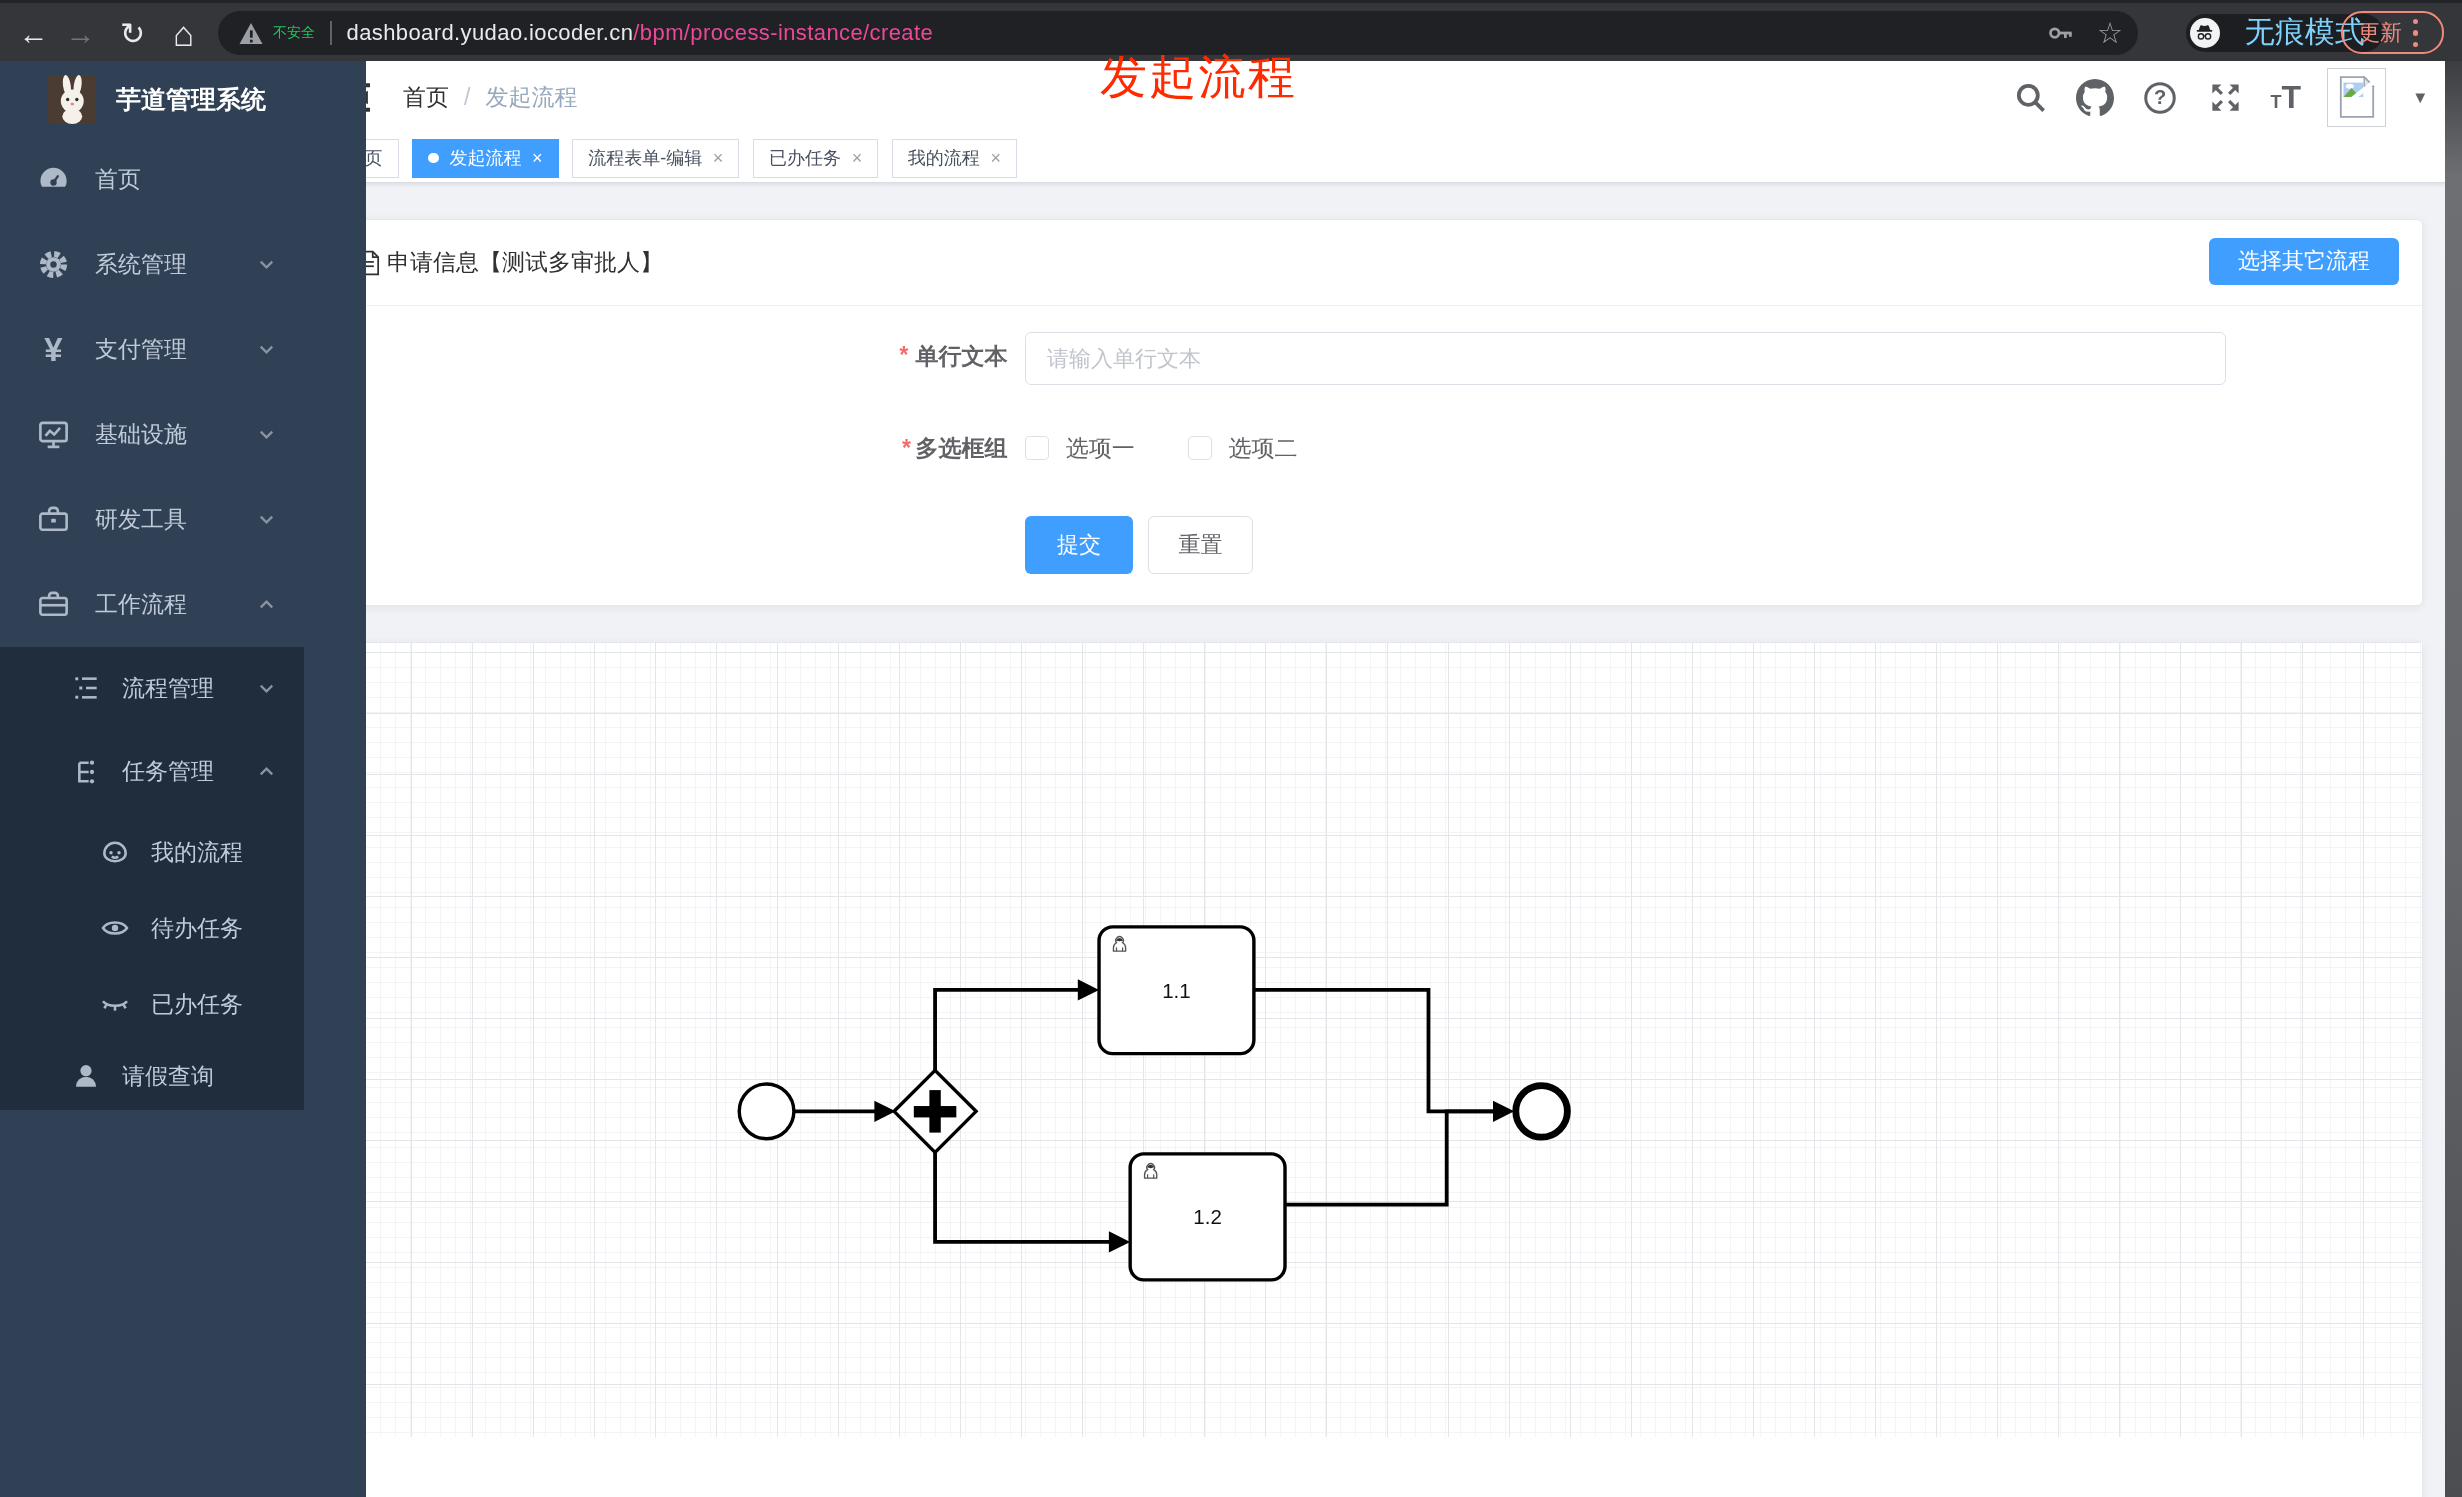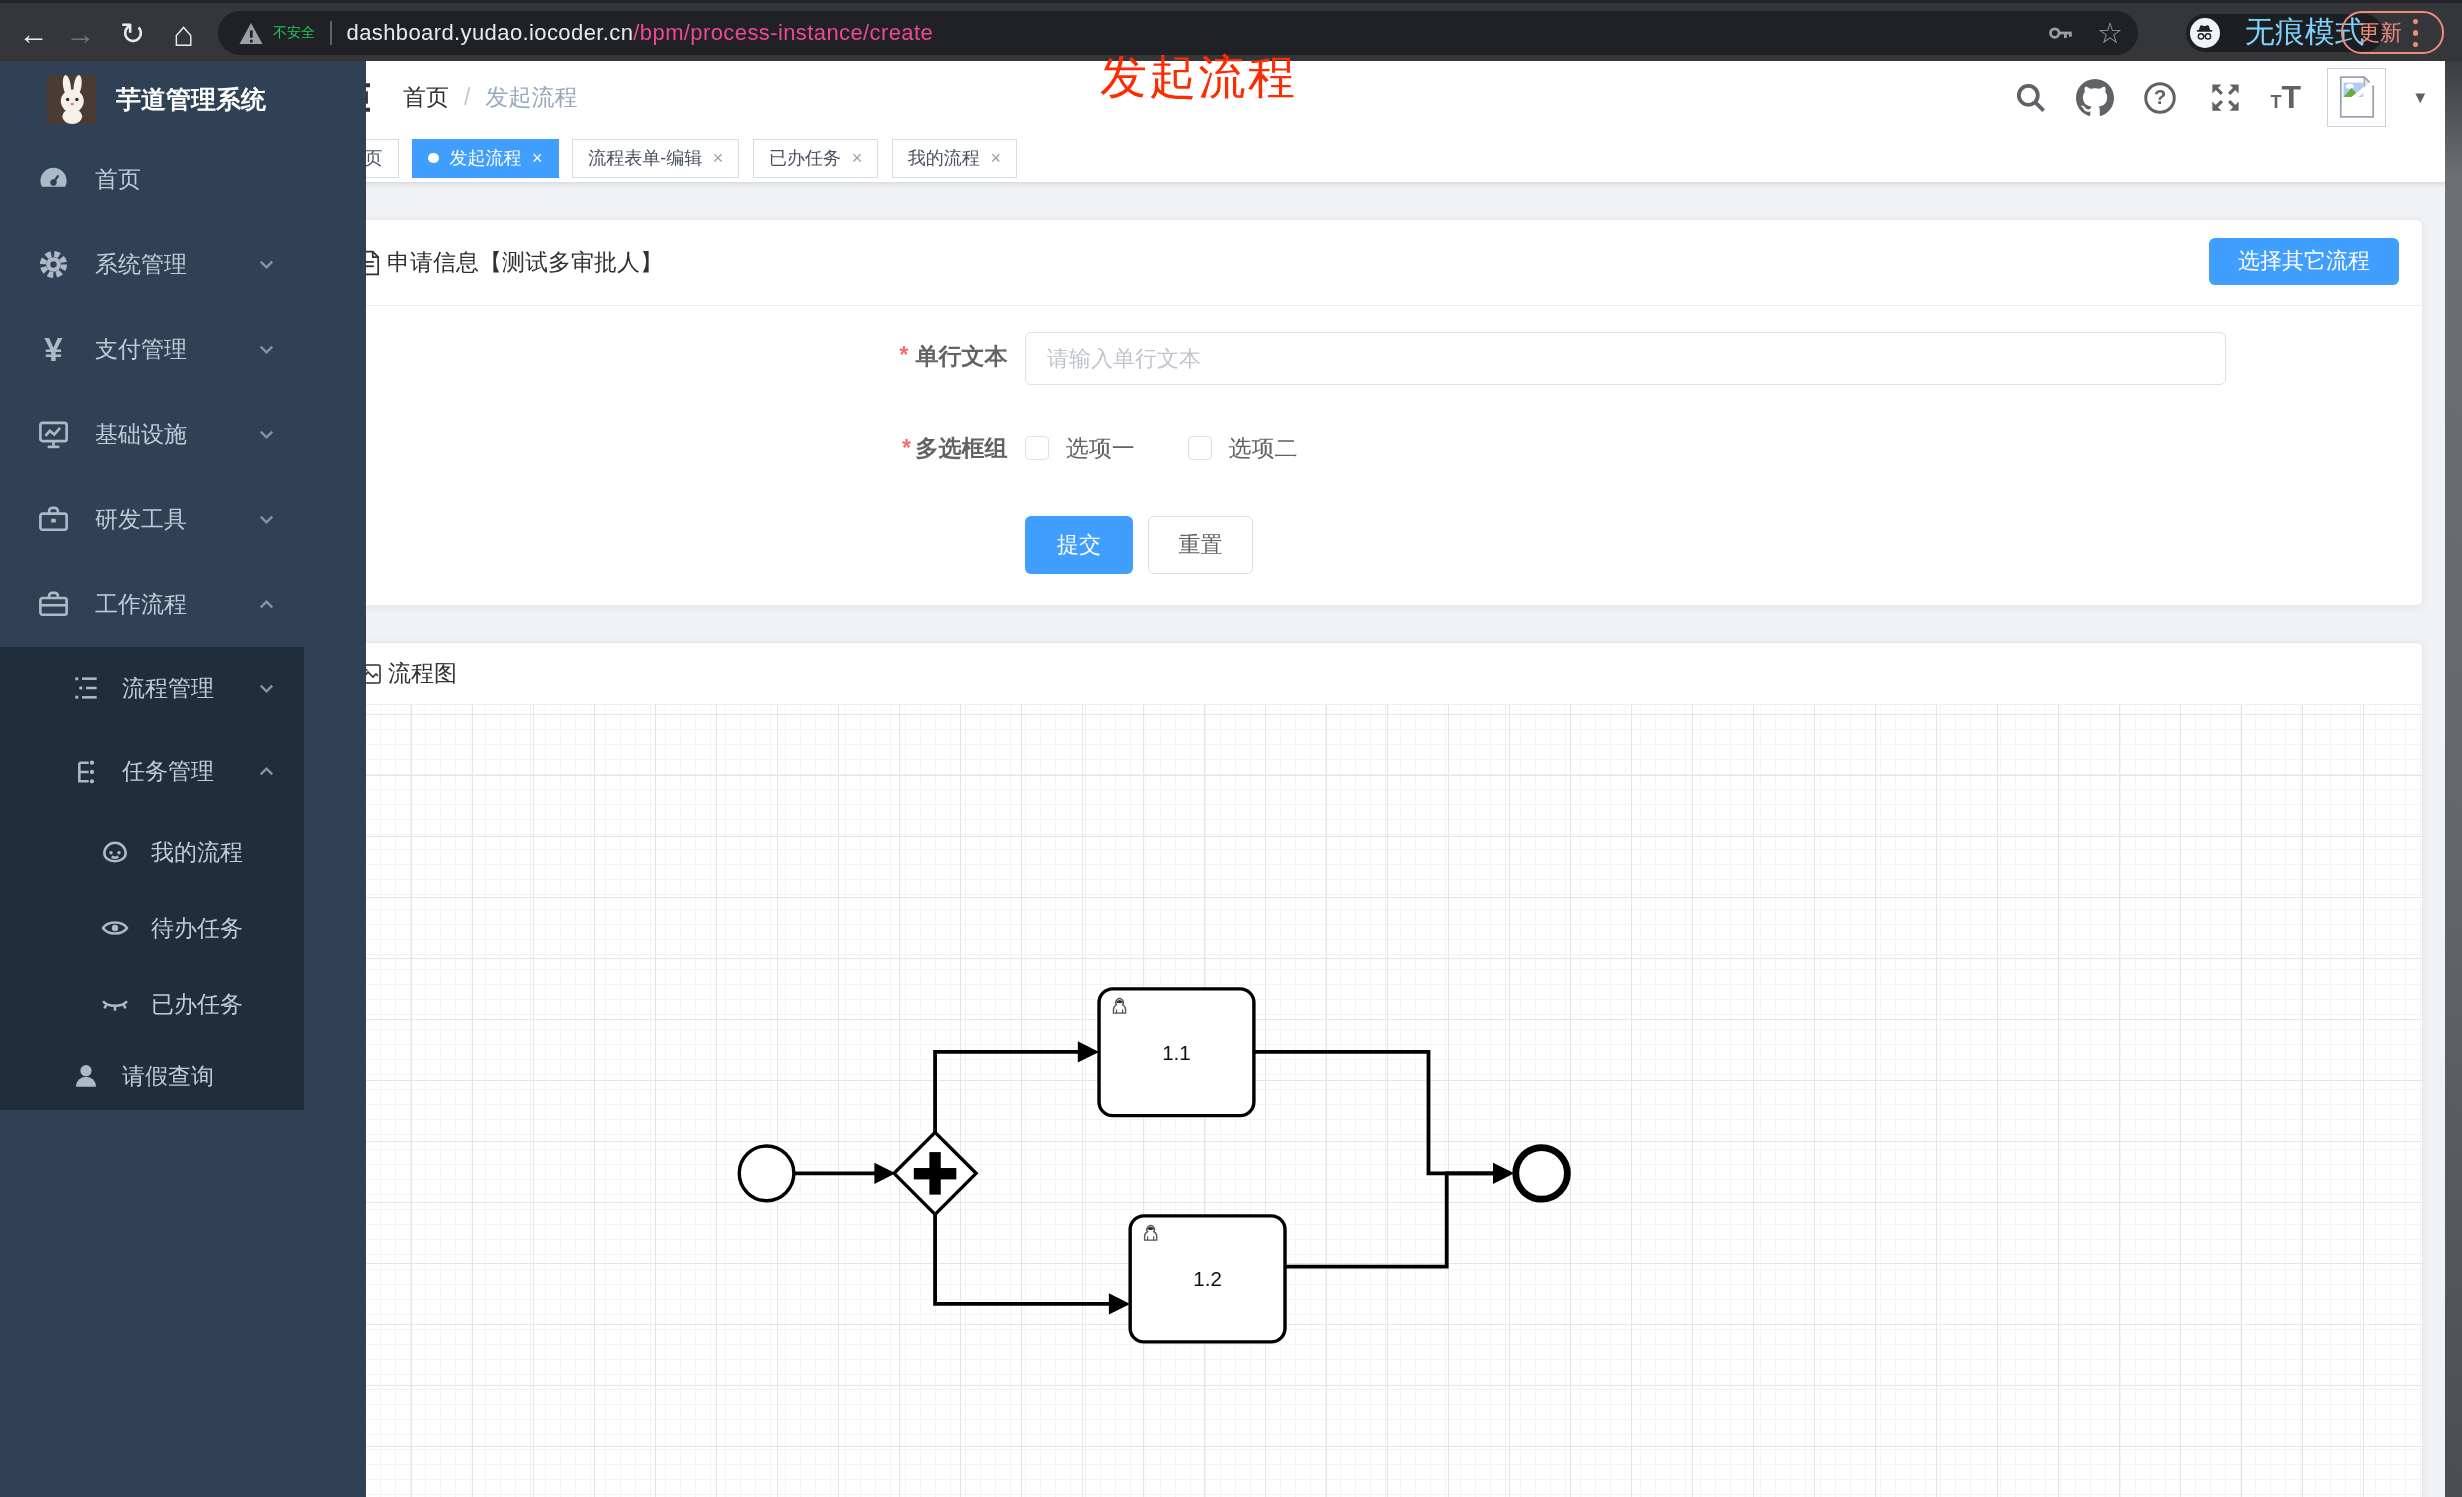--- a/index.html
+++ b/index.html
@@ -450,30 +450,20 @@
       </div>
 
       <div class="f-row row-btns">
         <div class="spacer"></div>
         <button class="btn btn-primary submit-btn">提交</button>
         <button class="btn btn-plain reset-btn">重置</button>
       </div>
     </div>
 
     <div class="card diagram-card">
-      <div class="card-hd">
-        <span class="card-title">
-          <svg width="24" height="24" viewBox="0 0 24 24" fill="none" stroke="#303133" stroke-width="1.6">
-              <rect x="2" y="3" width="20" height="18" rx="1.5"></rect>
-              <polyline points="4,17 10,10 15,15 18,12 20,14"></polyline>
-              <circle cx="8.5" cy="8" r="1" fill="#303133" stroke="none"></circle>
-            </svg>
-          <span>流程图</span>
-        </span>
-      </div>
       <div class="bpmn-canvas">
         <svg class="bpmn-svg" width="2092" height="794" viewBox="0 0 2755 1046">
           <defs>
             <g id="usericon">
               <path d="M23 17.5a7.5 7.5 0 0 0-4-6.6 5 5 0 1 0-8 0 7.5 7.5 0 0 0-4 6.6V22h16z" fill="#fff" stroke="#555" stroke-width="1.8"></path>
               <path d="M15 4.5a5 5 0 0 0-4.7 3.3c3 1.4 6.4 1.4 9.4 0A5 5 0 0 0 15 4.5z" fill="#333"></path>
               <line x1="11" y1="17" x2="11" y2="22" stroke="#555" stroke-width="1.6"></line>
               <line x1="19" y1="17" x2="19" y2="22" stroke="#555" stroke-width="1.6"></line>
             </g>
           </defs>

